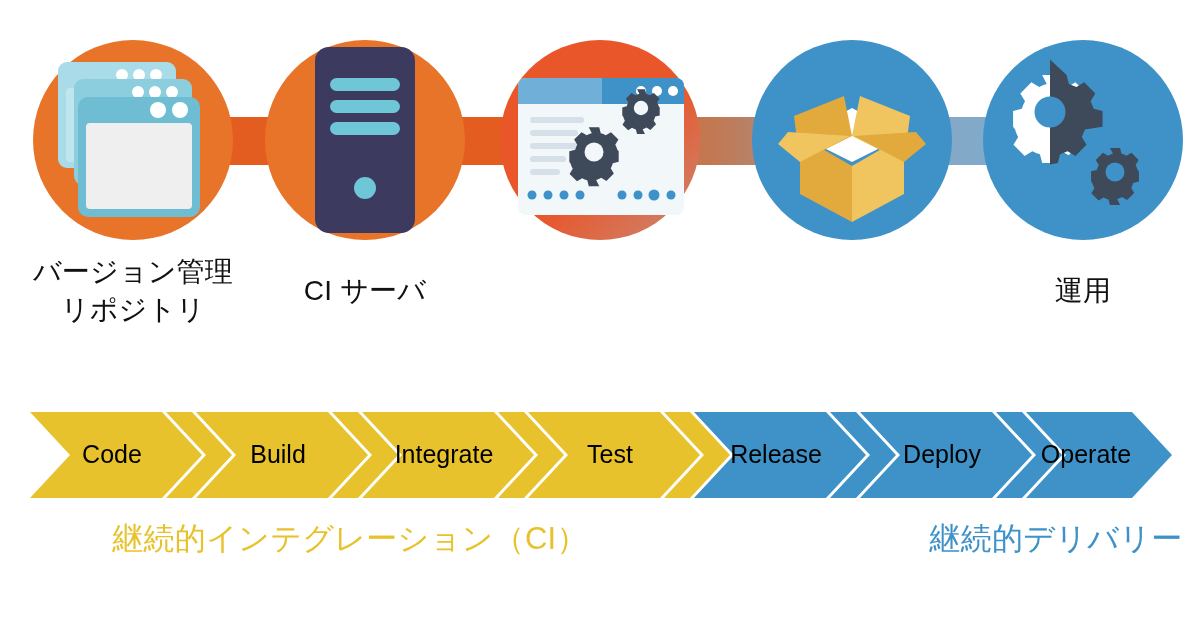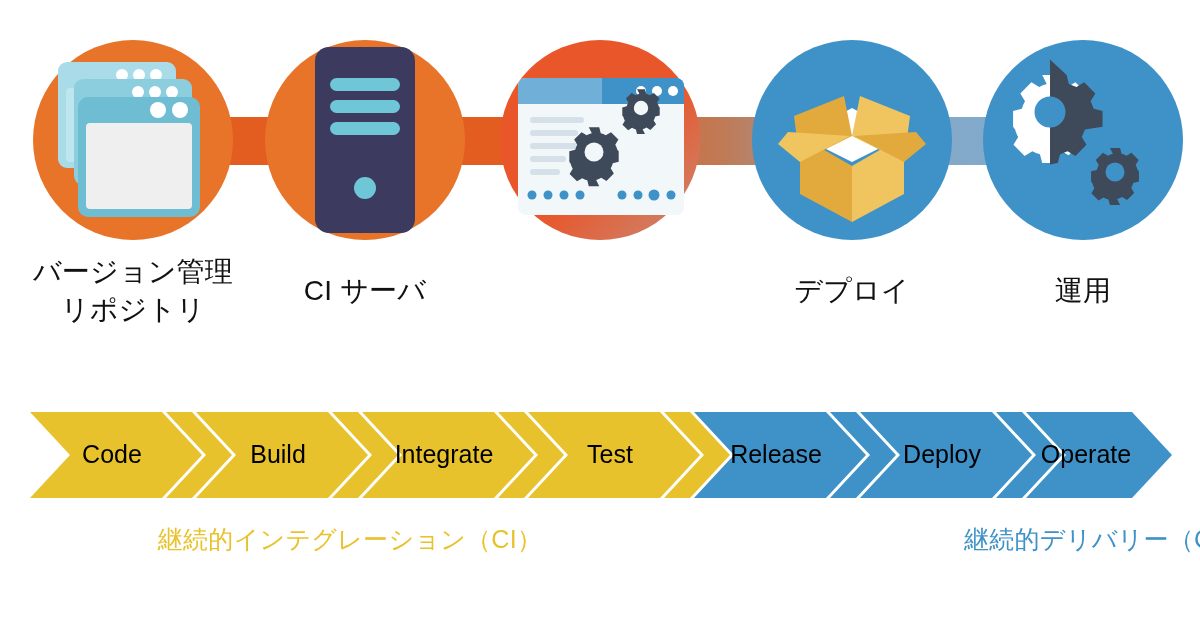--- a/index.html
+++ b/index.html
@@ -24,21 +24,21 @@
     white-space: pre-line;
     letter-spacing: .2px;
   }
 
   
   #band { position: absolute; left: 0; top: 400px; width: 1200px; height: 110px; }
 
   
   .caption {
     position: absolute;
-    font-size: 25px;
+    font-size: 31px;
     line-height: 36px;
     font-weight: 400;
     letter-spacing: .3px;
     white-space: nowrap;
     text-align: center;
   }
   #cap-ci  { top: 521px; left: 0;   width: 700px; }
   #cap-cd  { top: 521px; left: 620px; width: 980px; }
 </style>
 </head>
@@ -149,21 +149,20 @@
       </g>
       <g transform="translate(1115,172)" fill="#3E4A5A">
         <path d="M-5.5-26h11l1.6 6.2a21 21 0 0 1 5.3 2.2l5.5-3.3 7.8 7.8-3.3 5.5a21 21 0 0 1 2.2 5.3L26-.7v11l-6.2 1.6a21 21 0 0 1-2.2 5.3l3.3 5.5-7.8 7.8-5.5-3.3a21 21 0 0 1-5.3 2.2L5.5 36h-11l-1.6-6.2a21 21 0 0 1-5.3-2.2l-5.5 3.3-7.8-7.8 3.3-5.5a21 21 0 0 1-2.2-5.3L-26 10.3v-11l6.2-1.6a21 21 0 0 1 2.2-5.3l-3.3-5.5 7.8-7.8 5.5 3.3a21 21 0 0 1 5.3-2.2z" transform="scale(0.92)"></path>
         <circle r="9.5" fill="#3E92C8"></circle>
       </g>
     </g>
   </svg>
 
   <div class="stage-label" style="left:8px; top:253px; width:250px;">バージョン管理<br>リポジトリ</div>
   <div class="stage-label" style="left:240px; top:272px; width:250px;">CI サーバ</div>
-  <div class="stage-label" style="left:727px; top:272px; width:250px;">デプロイ</div>
   <div class="stage-label" style="left:958px; top:272px; width:250px;">運用</div>
 
   <svg id="band" viewBox="0 0 1200 110">
 
     <g>
       <path d="M30 12h132l40 43-40 43H30l40-43z" fill="#E8C22C"></path>
       <text x="112" y="63" text-anchor="middle" font-family="Liberation Sans, sans-serif" font-size="25" fill="#000">Code</text>
     </g>
     <path d="M166 12h26l40 43-40 43h-26l40-43z" fill="#E8C22C"></path>
 

